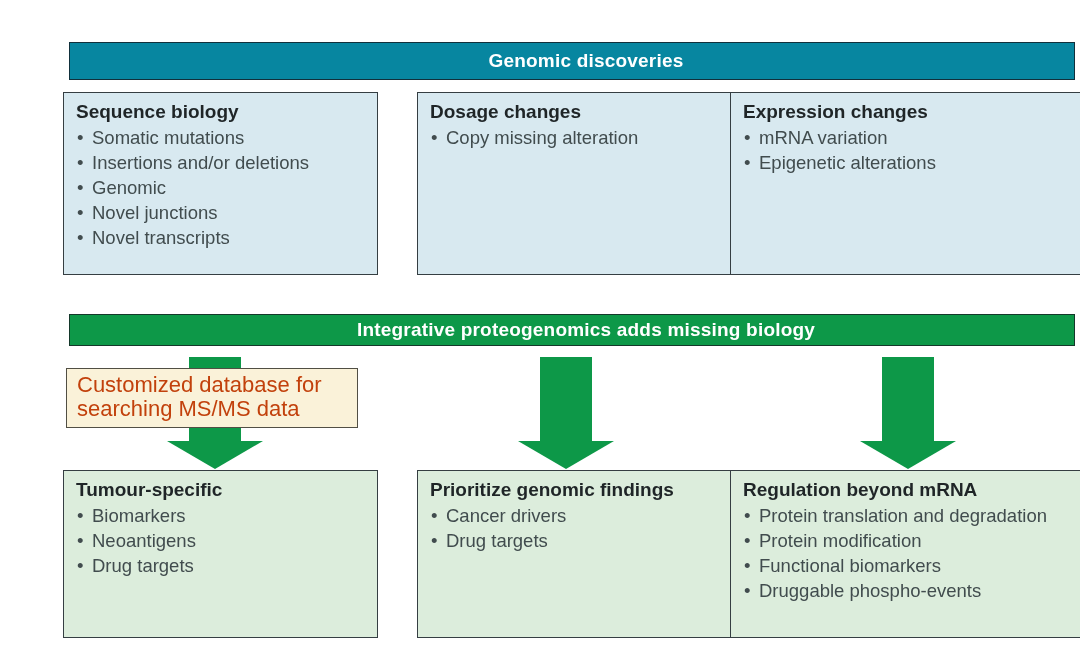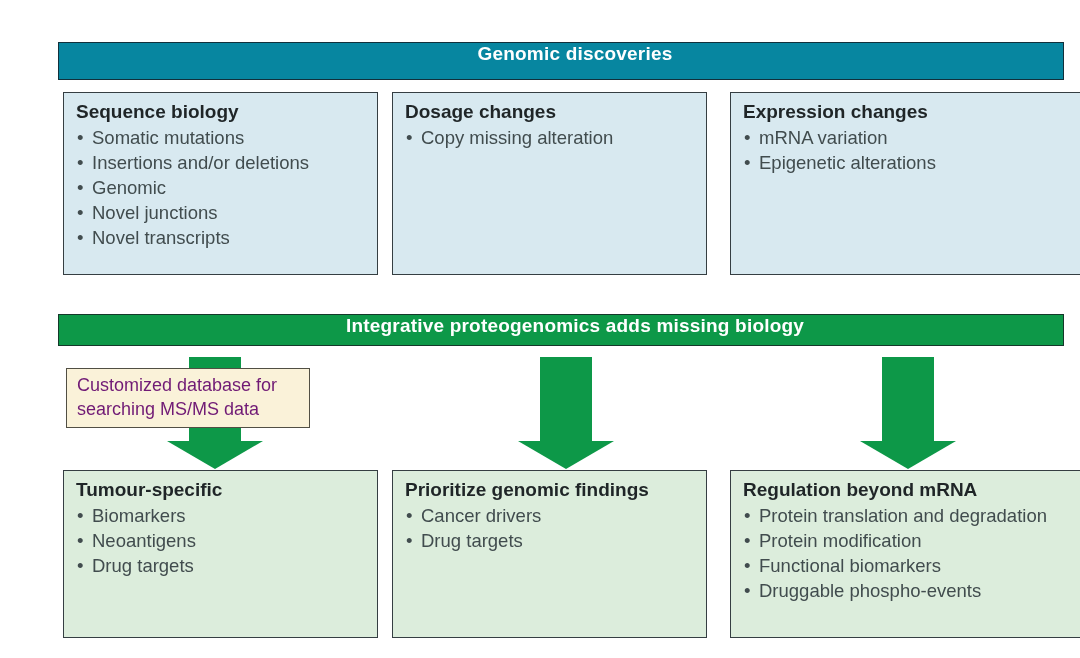--- a/index.html
+++ b/index.html
@@ -1,50 +1,50 @@
 <!DOCTYPE html>
 <html style="--teal: #0786A0; --green: #0D9848; --light-blue: #D8E9F0; --light-green: #DCEDDC; --cream: #FAF2D9;"><head>
 <meta charset="utf-8">
 <style>
   html,body{margin:0;padding:0;background:#ffffff;}
   body{font-family:"Liberation Sans","DejaVu Sans",sans-serif;}
   .figure{position:relative;width:1080px;height:658px;background:#fff;overflow:hidden;}
 
   
-  .bar{position:absolute;left:58px;width:1006px;display:flex;align-items:flex-start;justify-content:center;box-sizing:border-box;padding-left:28px;}
+  .bar{position:absolute;left:69px;width:1006px;display:flex;align-items:center;justify-content:center;box-sizing:border-box;padding-left:28px;}
   .bar-top{top:42px;height:38px;background:var(--teal,#0786A0);border:1.5px solid #11303b;z-index:2;}
   .bar-mid{top:314px;height:32px;background:var(--green,#0D9848);border:1.5px solid #14382a;z-index:2;}
   .bar-label{color:#ffffff;font-weight:bold;font-size:19px;letter-spacing:.2px;}
 
   
   .box{position:absolute;box-sizing:border-box;border:1.5px solid #353e42;padding:7px 12px 0 12px;}
   .box.blue{background:var(--light-blue,#D8E9F0);top:92px;height:183px;}
   .box.greenlight{background:var(--light-green,#DCEDDC);top:470px;height:168px;}
   .c1{left:63px;width:315px;}
-  .c2{left:392px;width:315px;}
+  .c2{left:417px;width:315px;}
   .c3{left:730px;width:372px;}
   .box h3{margin:0;font-size:19px;line-height:24px;font-weight:bold;color:#1f2527;}
   .box ul{margin:1px 0 8px 0;padding:0;list-style:none;}
   .box li{position:relative;padding-left:16px;font-size:18.5px;line-height:25px;color:#414c4e;}
   .box li::before{content:"\2022";position:absolute;left:1px;top:0;color:#414c4e;}
 
   
   .arrow{position:absolute;top:357px;width:96px;height:112px;z-index:1;}
   .arrow .stem{position:absolute;left:22px;top:0;width:52px;height:84px;background:var(--green,#0D9848);}
   .arrow .head{position:absolute;left:0;top:84px;width:0;height:0;
     border-left:48px solid transparent;border-right:48px solid transparent;
     border-top:28px solid var(--green,#0D9848);}
   .arrow-1{left:167px;}
   .arrow-2{left:518px;}
   .arrow-3{left:860px;}
 
   
-  .callout{position:absolute;left:66px;top:368px;width:244px;min-height:58px;box-sizing:border-box;
+  .callout{position:absolute;left:66px;top:368px;width:292px;min-height:58px;box-sizing:border-box;
     background:var(--cream,#FAF2D9);border:1.5px solid #514f44;z-index:3;
-    padding:4px 10px 6px 10px;font-size:18px;line-height:24px;color:#701a75;}
+    padding:4px 10px 6px 10px;font-size:22px;line-height:24px;color:#c2410c;}
 </style>
 </head>
 <body>
 
 <div class="figure">
 
   <div class="bar bar-top">
     <span class="bar-label">Genomic discoveries</span>
   </div>
 

